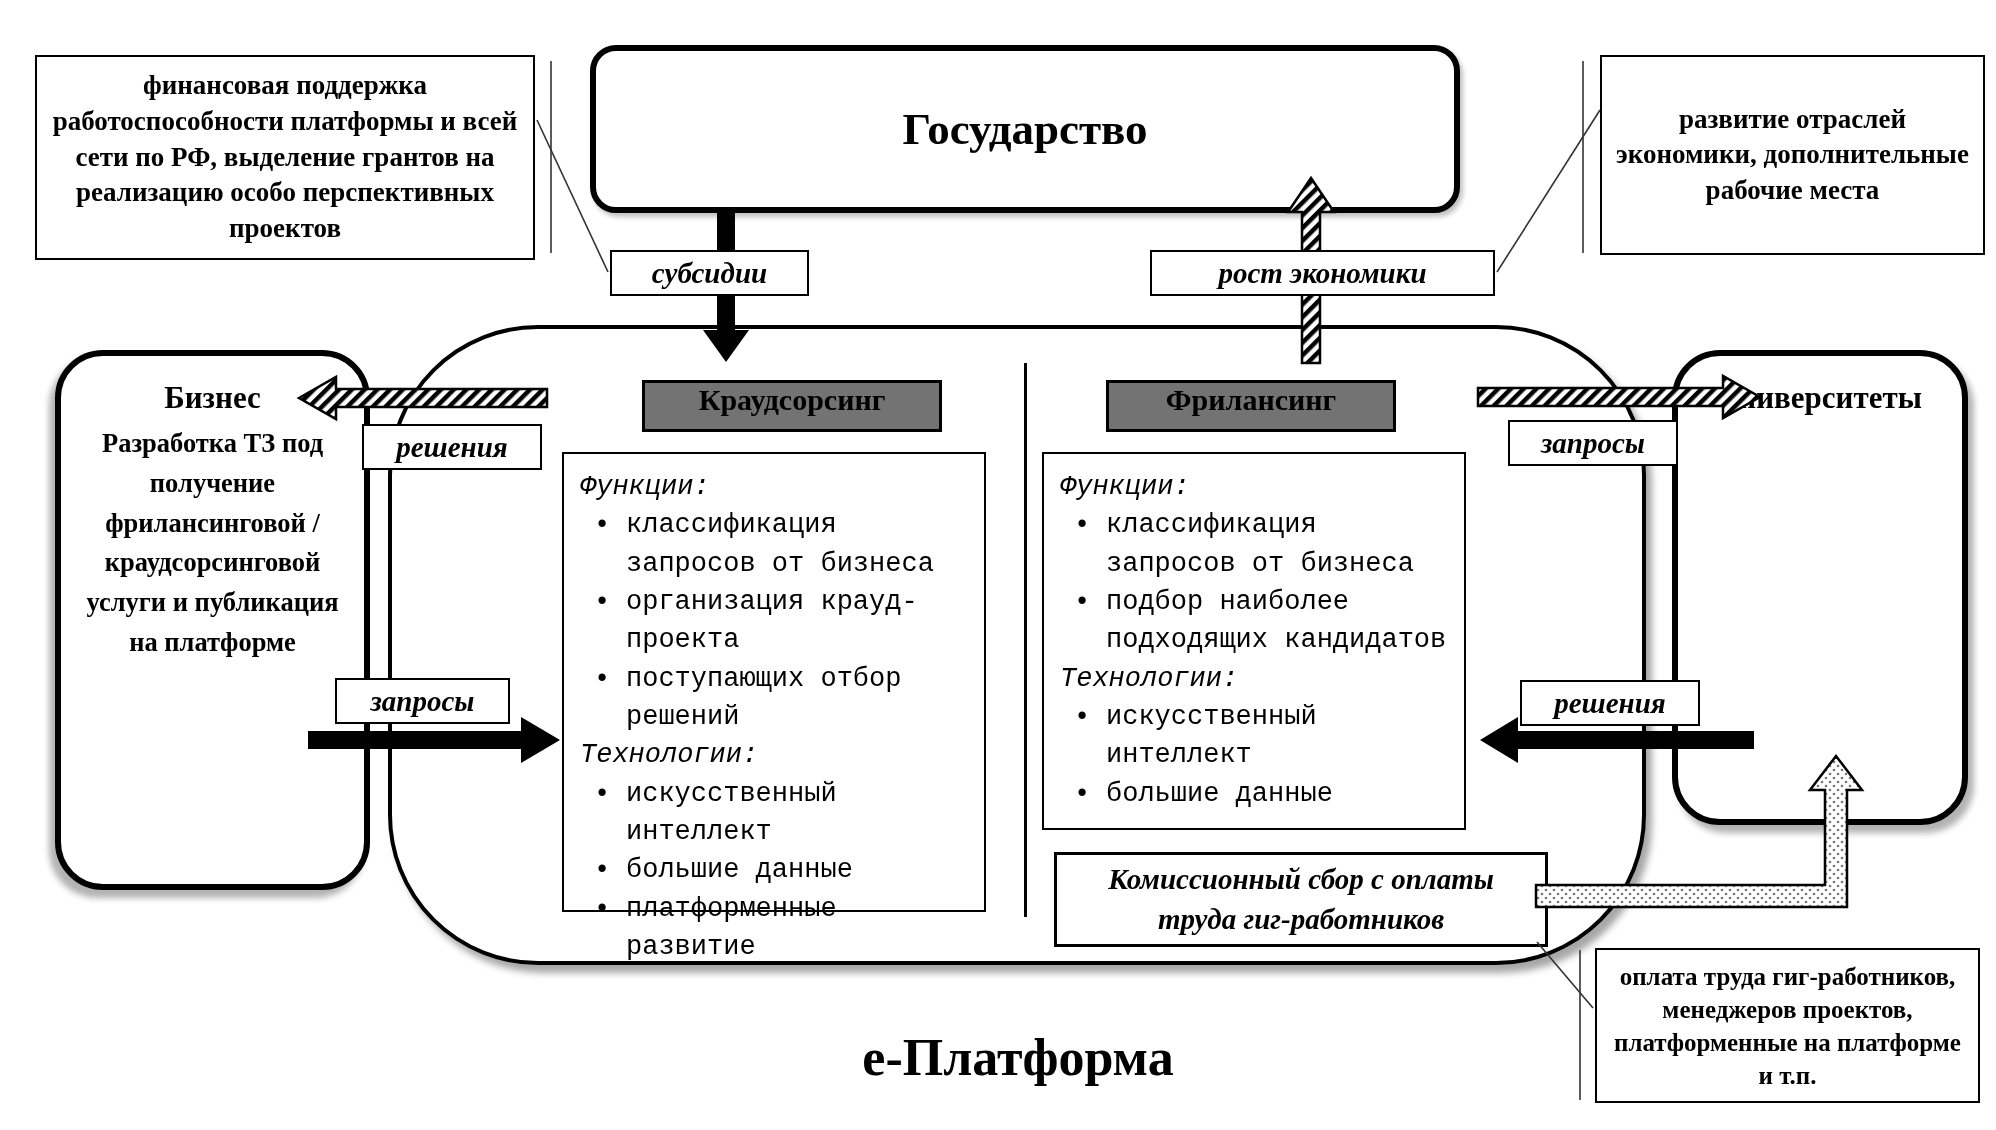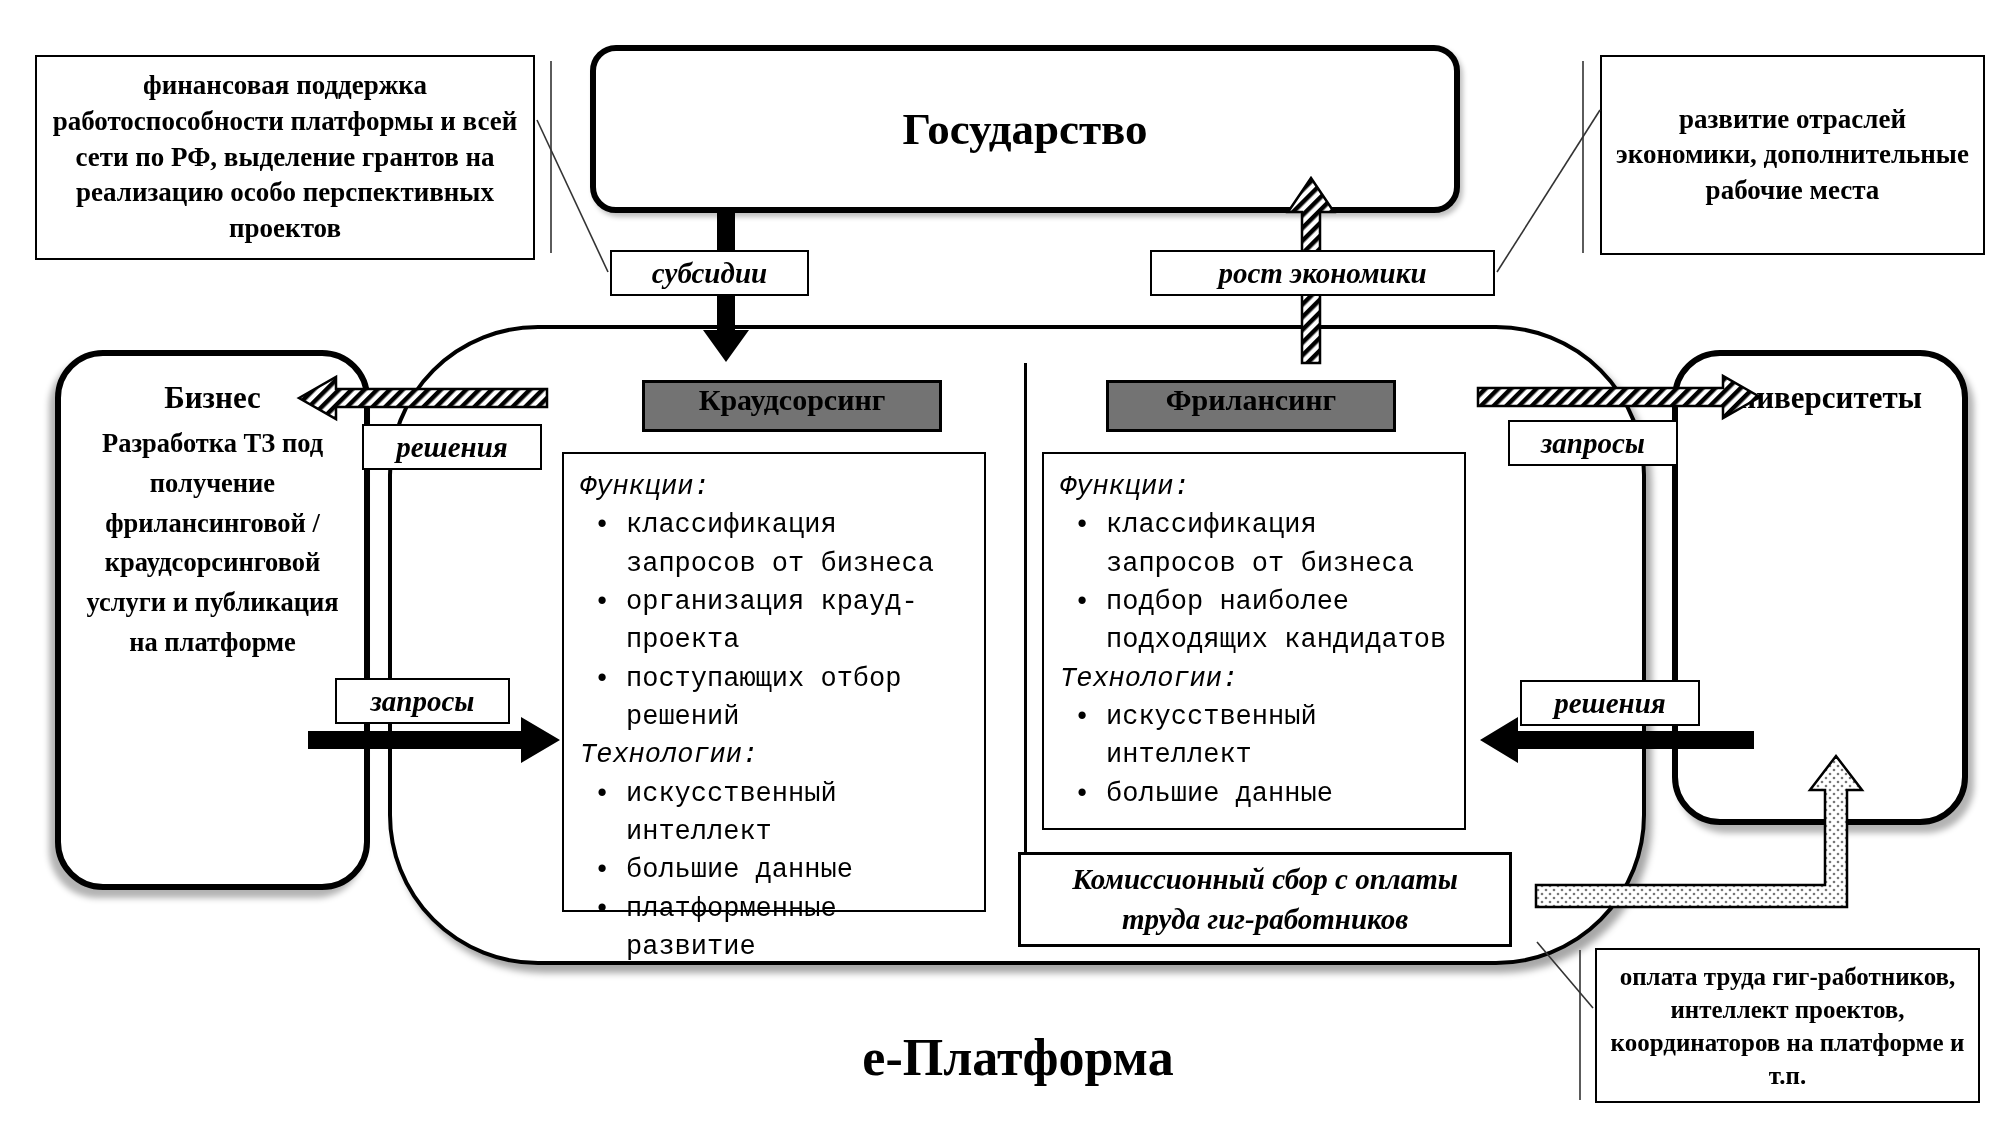--- a/index.html
+++ b/index.html
@@ -85,21 +85,21 @@
 
     <polygon points="1536,885 1825,885 1825,790 1810,790 1836,756 1862,790 1847,790 1847,907 1536,907" fill="url(#dots)" stroke="#000" stroke-width="2.5"></polygon>
   </svg>
 
   <div class="abs gov" style="left:590px; top:45px; width:870px; height:168px;">
     <span>Государство</span>
   </div>
 
   <div class="abs callout" style="left:35px; top:55px; width:500px; height:205px;">финансовая поддержка работоспособности платформы и всей сети по РФ, выделение грантов на реализацию особо перспективных проектов</div>
   <div class="abs callout" style="left:1600px; top:55px; width:385px; height:200px;">развитие отраслей экономики, дополнительные рабочие места</div>
-  <div class="abs callout" style="left:1595px; top:948px; width:385px; height:155px; font-size:25px;">оплата труда гиг-работников, интеллект проектов, координаторов на платформе и т.п.</div>
+  <div class="abs callout" style="left:1595px; top:948px; width:385px; height:155px; font-size:25px;">оплата труда гиг-работников, менеджеров проектов, платформенные на платформе и т.п.</div>
 
   <div class="abs flow-label" style="left:610px; top:250px; width:199px; height:46px;">субсидии</div>
   <div class="abs flow-label" style="left:1150px; top:250px; width:345px; height:46px;">рост экономики</div>
   <div class="abs flow-label" style="left:362px; top:424px; width:180px; height:46px;">решения</div>
   <div class="abs flow-label" style="left:335px; top:678px; width:175px; height:46px;">запросы</div>
   <div class="abs flow-label" style="left:1508px; top:420px; width:170px; height:46px;">запросы</div>
   <div class="abs flow-label" style="left:1520px; top:680px; width:180px; height:46px;">решения</div>
 
   <div class="abs section-title" style="left:642px; top:380px; width:300px; height:52px;">
     <span>Краудсорсинг</span>
@@ -129,17 +129,17 @@
         <li>классификация запросов от бизнеса</li>
         <li>подбор наиболее подходящих кандидатов</li>
       </ul>
     <div class="sec-label">Технологии:</div>
     <ul>
         <li>искусственный интеллект</li>
         <li>большие данные</li>
       </ul>
   </div>
 
-  <div class="abs commission" style="left:1018px; top:852px; width:494px; height:95px;">Комиссионный сбор с оплаты труда гиг-работников</div>
+  <div class="abs commission" style="left:1054px; top:852px; width:494px; height:95px;">Комиссионный сбор с оплаты труда гиг-работников</div>
 
   <div class="abs platform-label" style="left:718px; top:1028px; width:600px;">е-Платформа</div>
 
 </div>
 
 </body></html>

